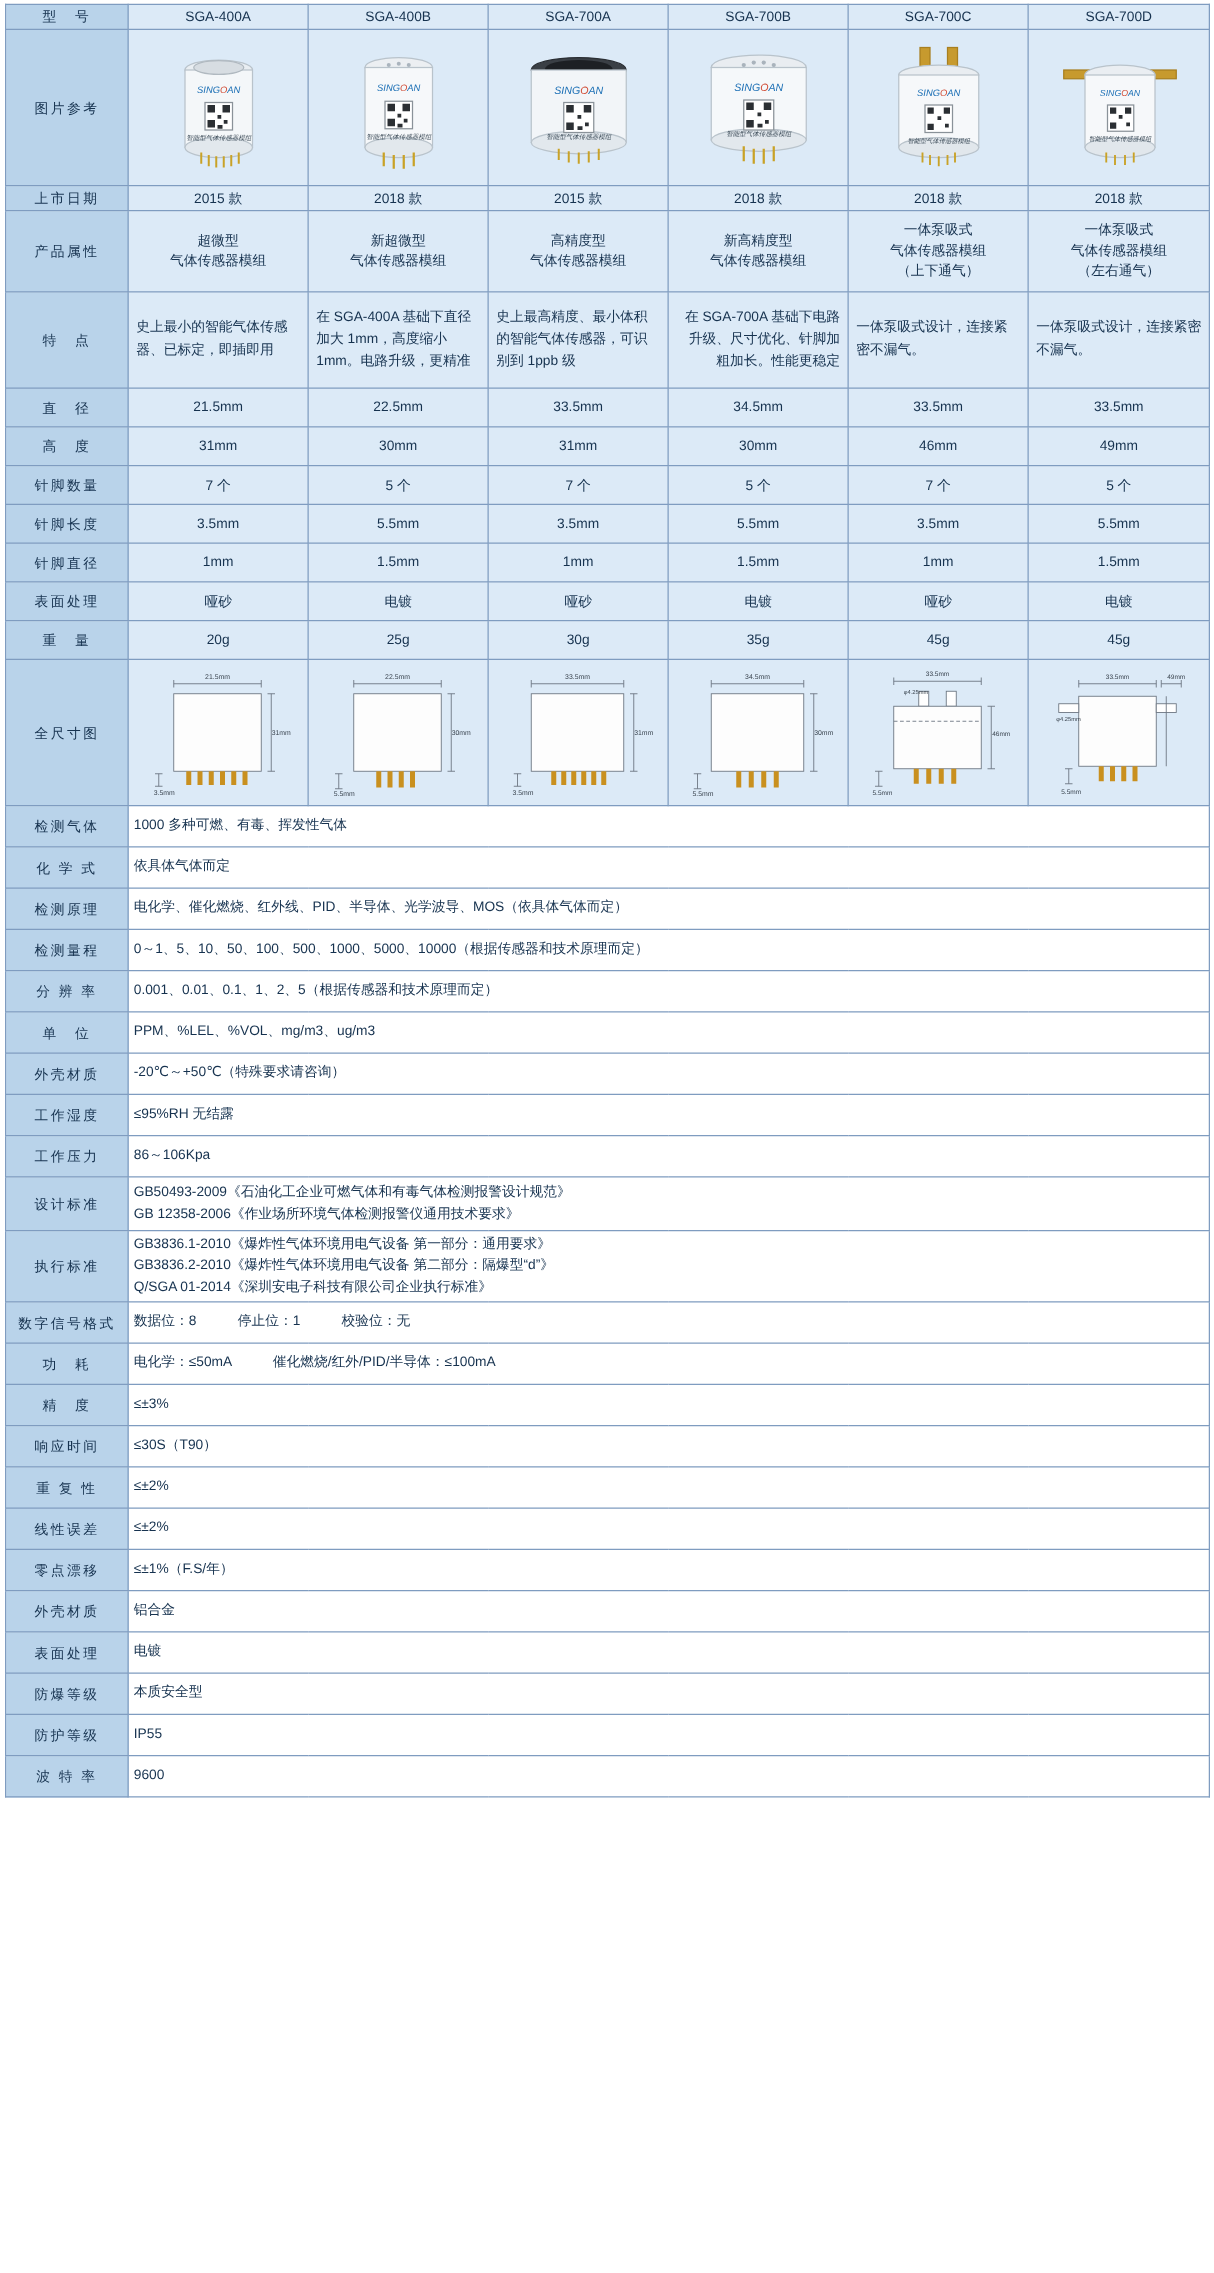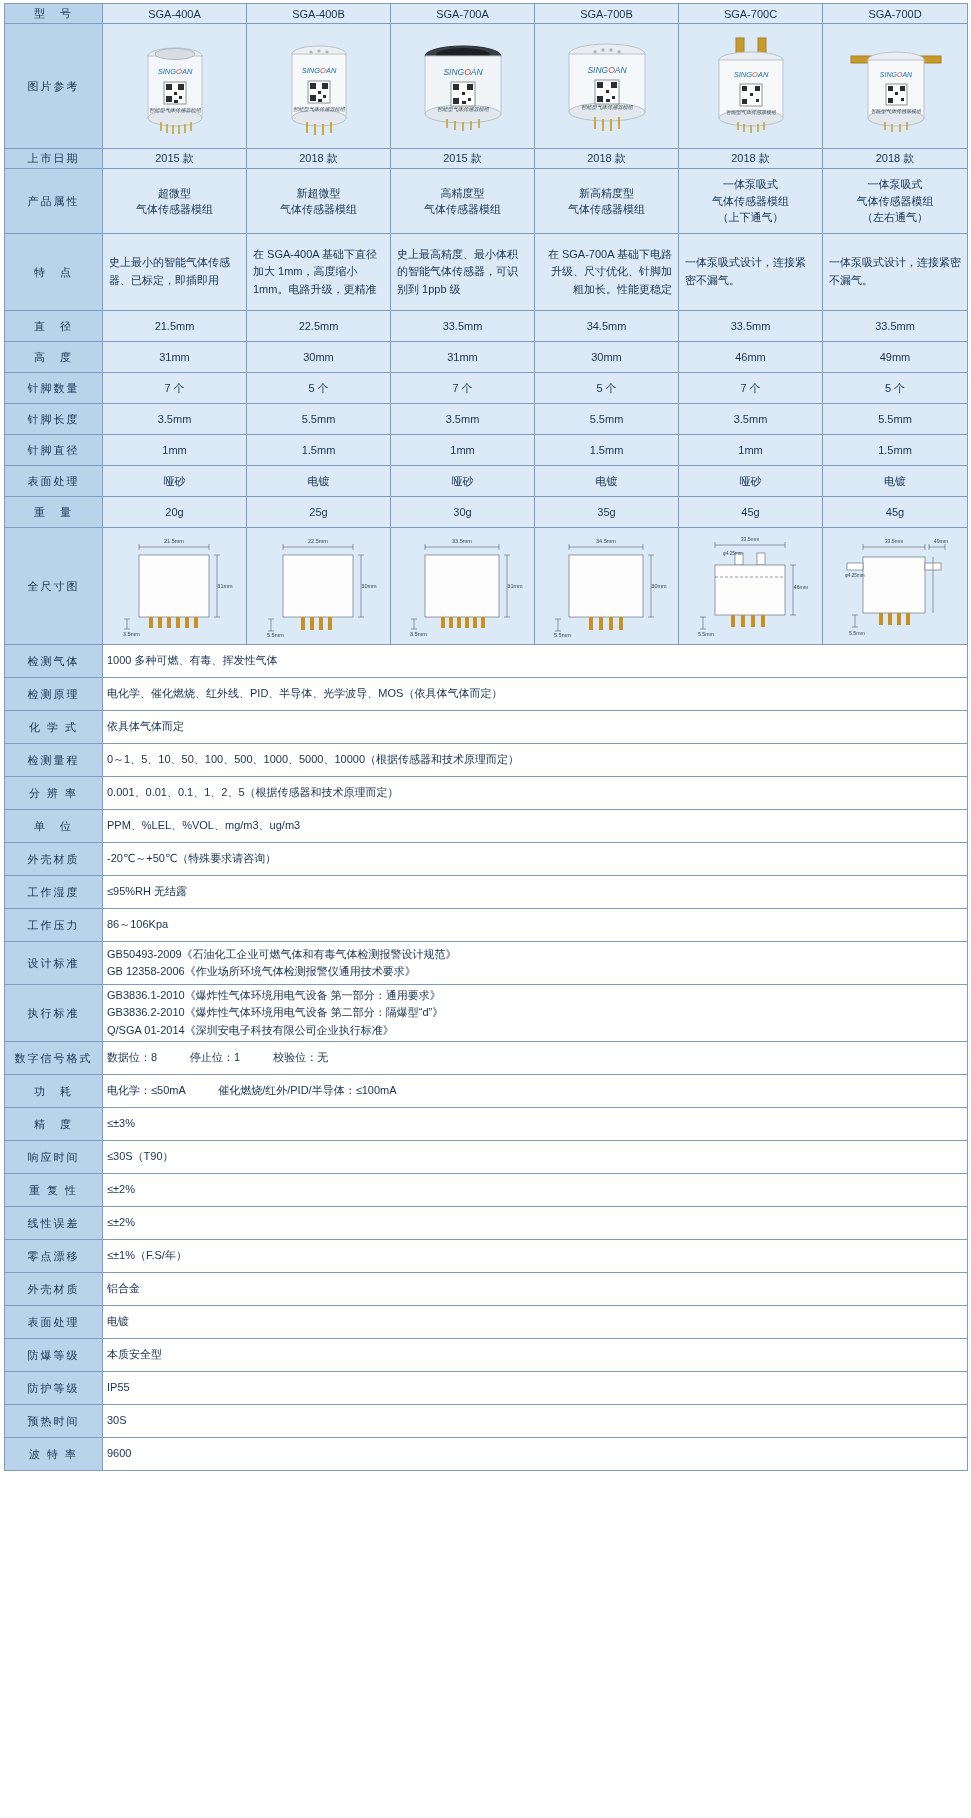--- a/index.html
+++ b/index.html
@@ -512,26 +512,26 @@
           </svg>
         </div>
       </td>
     </tr>
 
     <tr>
       <td class="hdr">检测气体</td>
       <td class="full" colspan="6" style="height:28px">1000 多种可燃、有毒、挥发性气体</td>
     </tr>
     <tr>
+      <td class="hdr">化 学 式</td>
+      <td class="full" colspan="6" style="height:28px">依具体气体而定</td>
+    </tr>
+    <tr>
       <td class="hdr">检测原理</td>
       <td class="full" colspan="6" style="height:28px">电化学、催化燃烧、红外线、PID、半导体、光学波导、MOS（依具体气体而定）</td>
-    </tr>
-    <tr>
-      <td class="hdr">化 学 式</td>
-      <td class="full" colspan="6" style="height:28px">依具体气体而定</td>
     </tr>
     <tr>
       <td class="hdr">检测量程</td>
       <td class="full" colspan="6" style="height:28px">0～1、5、10、50、100、500、1000、5000、10000（根据传感器和技术原理而定）</td>
     </tr>
     <tr>
       <td class="hdr">分 辨 率</td>
       <td class="full" colspan="6" style="height:28px">0.001、0.01、0.1、1、2、5（根据传感器和技术原理而定）</td>
     </tr>
     <tr>
@@ -599,22 +599,18 @@
     </tr>
     <tr>
       <td class="hdr">防爆等级</td>
       <td class="full" colspan="6" style="height:28px">本质安全型</td>
     </tr>
     <tr>
       <td class="hdr">防护等级</td>
       <td class="full" colspan="6" style="height:28px">IP55</td>
     </tr>
     <tr>
-      <td class="hdr">预热时间</td>
-      <td class="full" colspan="6" style="height:28px">30S</td>
-    </tr>
-    <tr>
       <td class="hdr">波 特 率</td>
       <td class="full" colspan="6" style="height:28px">9600</td>
     </tr>
   </tbody>
 </table>
 </div>
 
 </body></html>

